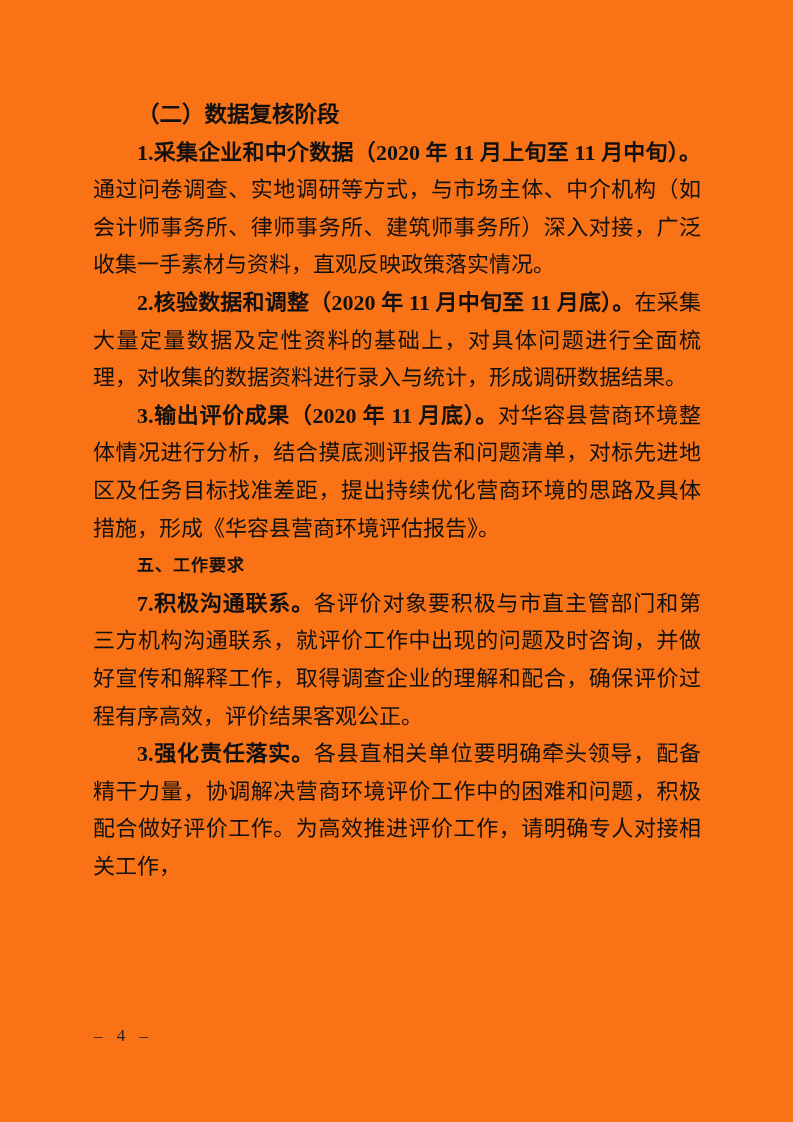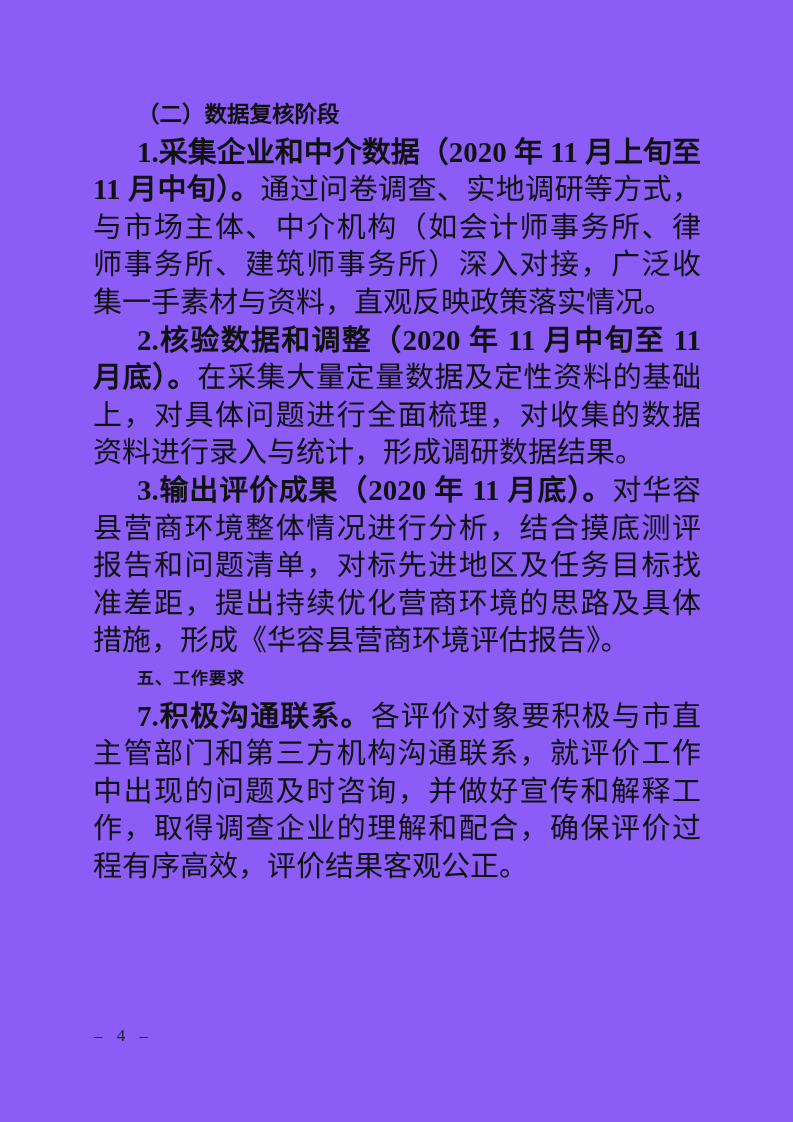--- a/index.html
+++ b/index.html
@@ -4,40 +4,40 @@
 <style>
   html, body {
     margin: 0;
     padding: 0;
     background: #ffffff;
   }
   .page {
     position: relative;
     width: 793px;
     height: 1122px;
-    background: #8b5cf6;
+    background: #f97316;
     overflow: hidden;
     color: #111111;
   }
   .doc {
     position: absolute;
     left: 93px;
     top: 96px;
     width: 608px;
     font-family: "Liberation Serif", "DejaVu Serif", serif;
     font-size: 22px;
     line-height: 37.6px;
     text-align: justify;
     text-justify: inter-character;
     word-break: break-all;
   }
   .doc p, .doc h2, .doc h3 {
     margin: 0;
     padding: 0;
-    font-size: 29px;
+    font-size: 22px;
     font-weight: normal;
     text-indent: 44px;
   }
   .doc .heading-kai {
     font-family: "Liberation Serif", "DejaVu Serif", serif;
     font-weight: bold;
     font-size: 22.5px;
   }
   .doc .heading-hei {
     font-family: "Liberation Sans", "DejaVu Sans", sans-serif;
@@ -70,19 +70,20 @@
 
     <p><span class="lead">2.核验数据和调整（2020 年 11 月中旬至 11 月底）。</span><span>在采集大量定量数据及定性资料的基础上，对具体问题进行全面梳理，对收集的数据资料进行录入与统计，形成调研数据结果。</span></p>
 
     <p><span class="lead">3.输出评价成果（2020 年 11 月底）。</span><span>对华容县营商环境整体情况进行分析，结合摸底测评报告和问题清单，对标先进地区及任务目标找准差距，提出持续优化营商环境的思路及具体措施，形成《华容县营商环境评估报告》。</span></p>
 
     <h2 class="heading-hei">五、工作要求</h2>
 
 
     <p><span class="lead">7.积极沟通联系。</span><span>各评价对象要积极与市直主管部门和第三方机构沟通联系，就评价工作中出现的问题及时咨询，并做好宣传和解释工作，取得调查企业的理解和配合，确保评价过程有序高效，评价结果客观公正。</span></p>
 
+    <p><span class="lead">3.强化责任落实。</span><span>各县直相关单位要明确牵头领导，配备精干力量，协调解决营商环境评价工作中的困难和问题，积极配合做好评价工作。为高效推进评价工作，请明确专人对接相关工作，</span></p>
 
   </main>
 
   <footer class="page-footer">
     <span>– 4 –</span>
   </footer>
 </div>
 
 </body></html>

